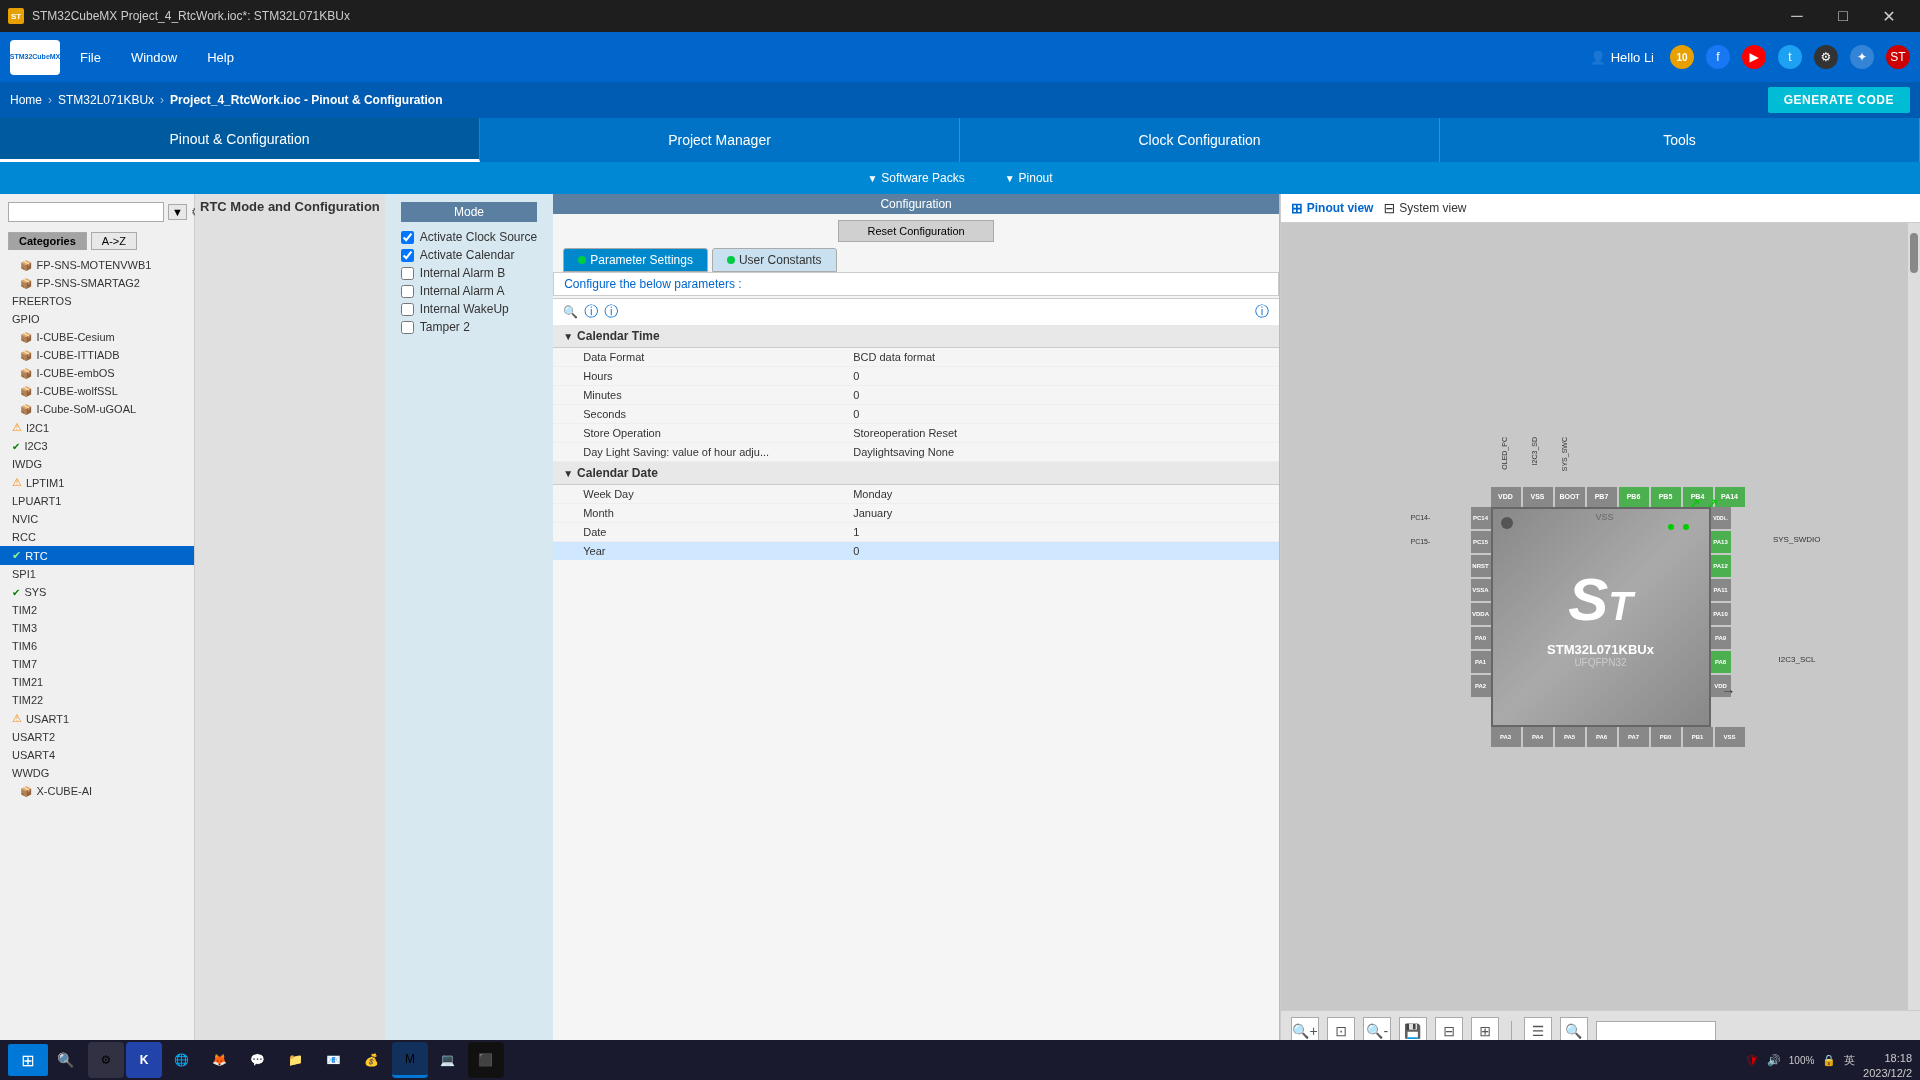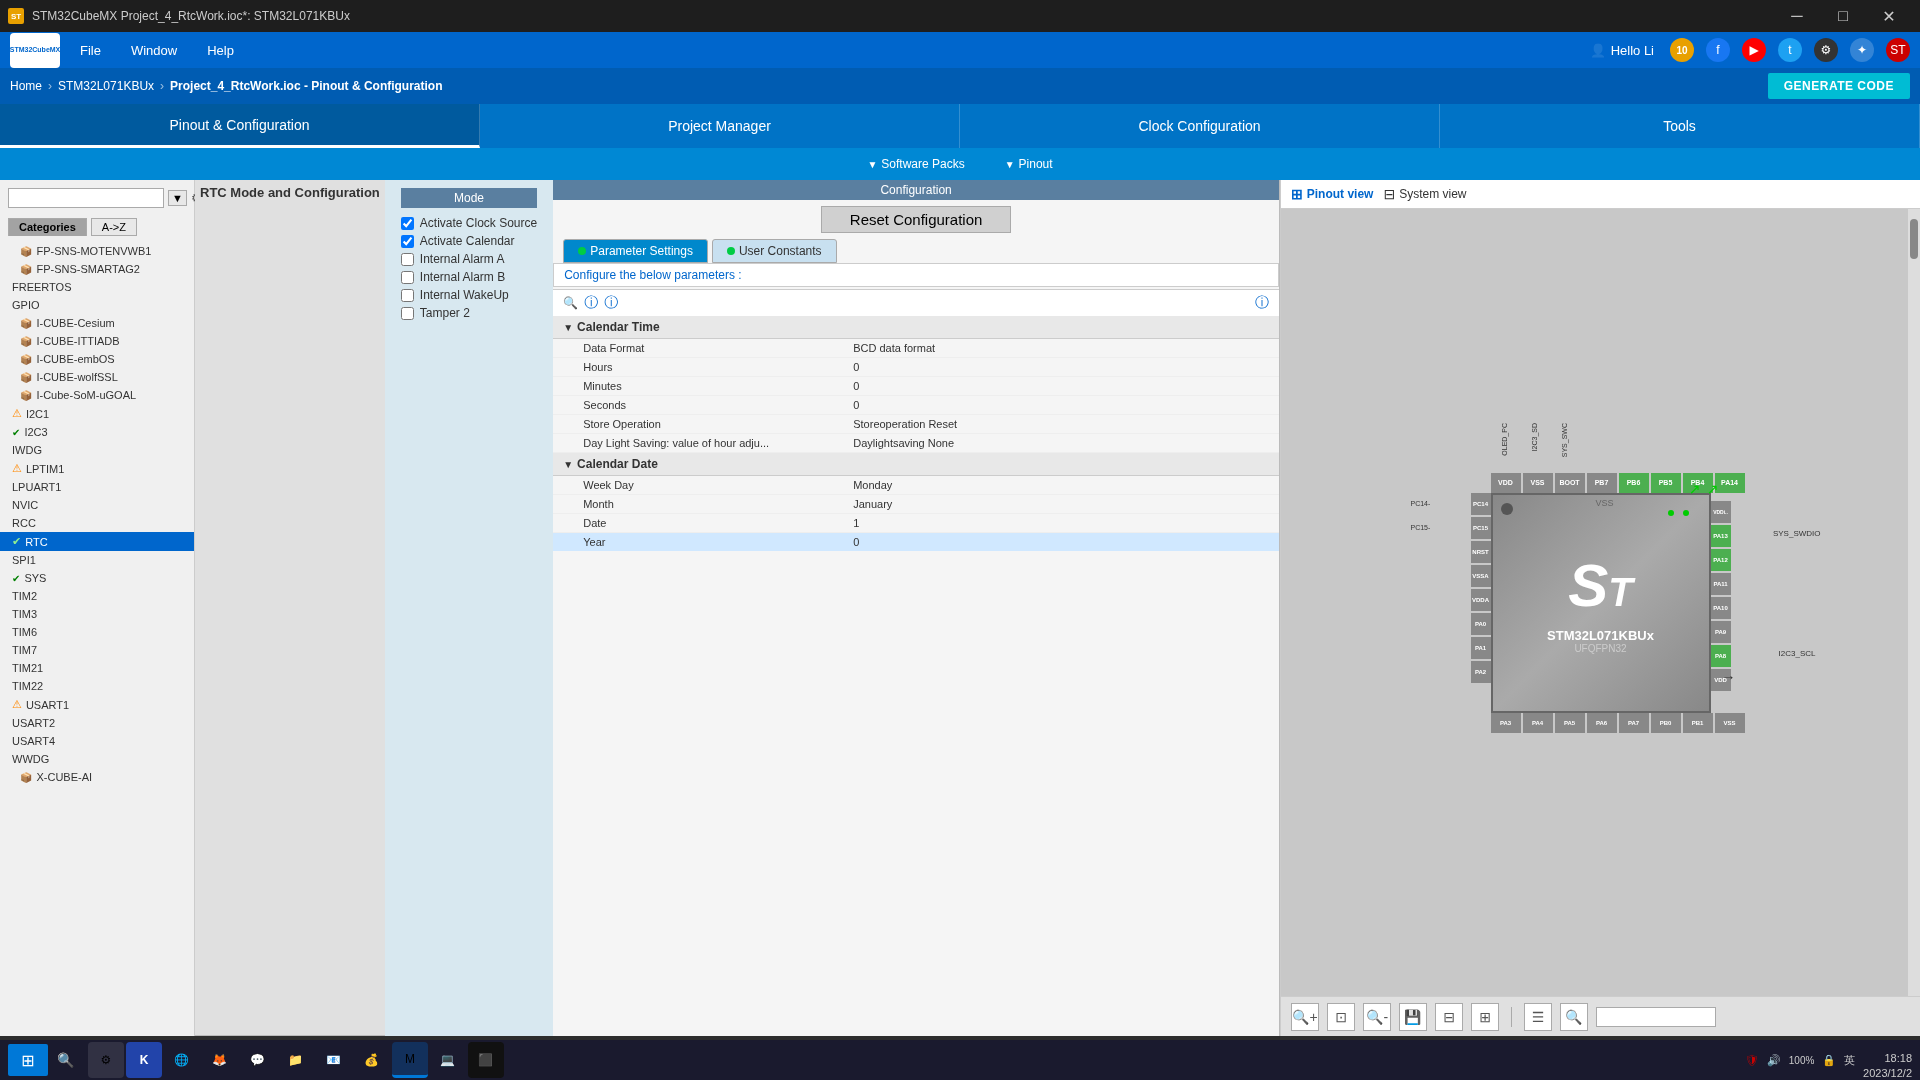--- a/index.html
+++ b/index.html
@@ -6,21 +6,21 @@
     body { font-family: 'Segoe UI', Arial, sans-serif; font-size: 12px; background: #2d2d2d; width: 1920px; height: 1080px; overflow: hidden; }
     
     
     #titlebar { height: 32px; background: #1e1e1e; display: flex; align-items: center; justify-content: space-between; padding: 0 8px; color: #ccc; font-size: 12px; }
     #titlebar .title { display: flex; align-items: center; gap: 8px; }
     #titlebar .title-icon { width: 16px; height: 16px; background: #e8a000; border-radius: 2px; display: flex; align-items: center; justify-content: center; color: white; font-size: 8px; font-weight: bold; }
     #titlebar .window-controls { display: flex; gap: 0; }
     #titlebar .window-controls span { width: 46px; height: 32px; display: flex; align-items: center; justify-content: center; cursor: pointer; color: #ccc; font-size: 16px; }
     
     
-    #menubar { height: 36px; background: #0066cc; display: flex; align-items: center; padding: 0 10px; gap: 20px; }
+    #menubar { height: 50px; background: #0066cc; display: flex; align-items: center; padding: 0 10px; gap: 20px; }
     #menubar .logo { width: 50px; height: 35px; background: white; border-radius: 4px; display: flex; align-items: center; justify-content: center; font-size: 7px; font-weight: bold; color: #0066cc; line-height: 1.1; text-align: center; }
     #menubar .menu-items { display: flex; gap: 30px; color: white; font-size: 13px; }
     #menubar .menu-items span { cursor: pointer; }
     #menubar .user-section { margin-left: auto; display: flex; align-items: center; gap: 16px; }
     #menubar .user-btn { color: white; display: flex; align-items: center; gap: 4px; font-size: 13px; }
     #menubar .social-icons { display: flex; gap: 12px; }
     #menubar .social-icon { width: 24px; height: 24px; background: rgba(255,255,255,0.2); border-radius: 50%; display: flex; align-items: center; justify-content: center; color: white; font-size: 12px; }
     
     
     #breadcrumb { height: 36px; background: #005cb2; display: flex; align-items: center; padding: 0 10px; gap: 6px; color: white; font-size: 12px; }
@@ -64,21 +64,21 @@
     #rtc-panel { flex: 1; overflow: hidden; display: flex; flex-direction: row; }
     #rtc-title { background: #e0e0e0; text-align: center; padding: 5px; font-size: 13px; font-weight: bold; color: #333; border-bottom: 1px solid #bbb; }
     
     #mode-section { background: #d8e8f0; padding: 8px 16px; }
     #mode-title { background: #5a7fa0; color: white; text-align: center; padding: 3px; font-size: 12px; margin-bottom: 8px; }
     .checkbox-row { display: flex; align-items: center; gap: 6px; margin: 4px 0; font-size: 12px; color: #333; }
     .checkbox-row input { margin: 0; }
     
     #config-section { flex: 1; display: flex; flex-direction: column; overflow: hidden; }
     #config-title { background: #5a7fa0; color: white; text-align: center; padding: 3px; font-size: 12px; }
-    #reset-btn { margin: 6px auto; display: block; background: #d0d0d0; border: 1px solid #aaa; padding: 4px 28px; font-size: 15px; cursor: pointer; }
+    #reset-btn { margin: 6px auto; display: block; background: #d0d0d0; border: 1px solid #aaa; padding: 4px 28px; font-size: 11px; cursor: pointer; }
     
     #param-tabs { display: flex; padding: 0 10px; gap: 4px; }
     .param-tab { padding: 4px 14px; font-size: 12px; cursor: pointer; border: 1px solid #aaa; background: #c8e0f0; color: #333; border-radius: 3px 3px 0 0; display: flex; align-items: center; gap: 4px; }
     .param-tab.active { background: #0088cc; color: white; }
     .param-tab .dot { width: 8px; height: 8px; background: #00cc44; border-radius: 50%; }
     
     #param-search-bar { display: flex; align-items: center; padding: 4px 10px; gap: 6px; background: white; border-top: 1px solid #ccc; }
     #param-search { flex: 1; border: 1px solid #aaa; padding: 3px 6px; font-size: 11px; }
     .info-icon { color: #0066cc; font-size: 14px; cursor: pointer; }
     
@@ -334,25 +334,25 @@
         <div class="checkbox-row">
           <input type="checkbox" checked="" style="">
           <span>Activate Clock Source</span>
         </div>
         <div class="checkbox-row">
           <input type="checkbox" checked="" style="">
           <span>Activate Calendar</span>
         </div>
         <div class="checkbox-row">
           <input type="checkbox" style="">
-          <span>Internal Alarm A</span>
+          <span>Internal Alarm B</span>
         </div>
         <div class="checkbox-row">
           <input type="checkbox" style="">
-          <span>Internal Alarm B</span>
+          <span>Internal Alarm A</span>
         </div>
         <div class="checkbox-row">
           <input type="checkbox" style="">
           <span>Internal WakeUp</span>
         </div>
         <div class="checkbox-row">
           <input type="checkbox" style="">
           <span>Tamper 2</span>
         </div>
       </div>
@@ -506,21 +506,21 @@
           <div style="height:22px;font-size:7px;color:#333;display:flex;align-items:center;justify-content:flex-end;">PC14-</div>
           <div style="height:22px;font-size:7px;color:#333;display:flex;align-items:center;justify-content:flex-end;">PC15-</div>
           <div style="height:22px;font-size:7px;"></div>
           <div style="height:22px;font-size:7px;"></div>
           <div style="height:22px;font-size:7px;"></div>
           <div style="height:22px;font-size:7px;"></div>
           <div style="height:22px;font-size:7px;"></div>
           <div style="height:22px;font-size:7px;"></div>
         </div>
 
-        <div style="position:absolute;top:88px;right:60px;display:flex;flex-direction:column;gap:2px;">
+        <div style="position:absolute;top:80px;right:60px;display:flex;flex-direction:column;gap:2px;">
           <div style="position:relative;">
             <div class="side-pin-box gray" style="width:20px;height:22px;font-size:5px;">VDDi..</div>
           </div>
           <div style="position:relative;">
             <div class="side-pin-box green" style="width:20px;height:22px;font-size:6px;">PA13</div>
             <div style="position:absolute;right:-90px;top:4px;font-size:8px;color:#333;white-space:nowrap;">SYS_SWDIO</div>
           </div>
           <div class="side-pin-box green" style="width:20px;height:22px;font-size:6px;">PA12</div>
           <div class="side-pin-box gray" style="width:20px;height:22px;font-size:6px;">PA11</div>
           <div class="side-pin-box gray" style="width:20px;height:22px;font-size:6px;">PA10</div>

